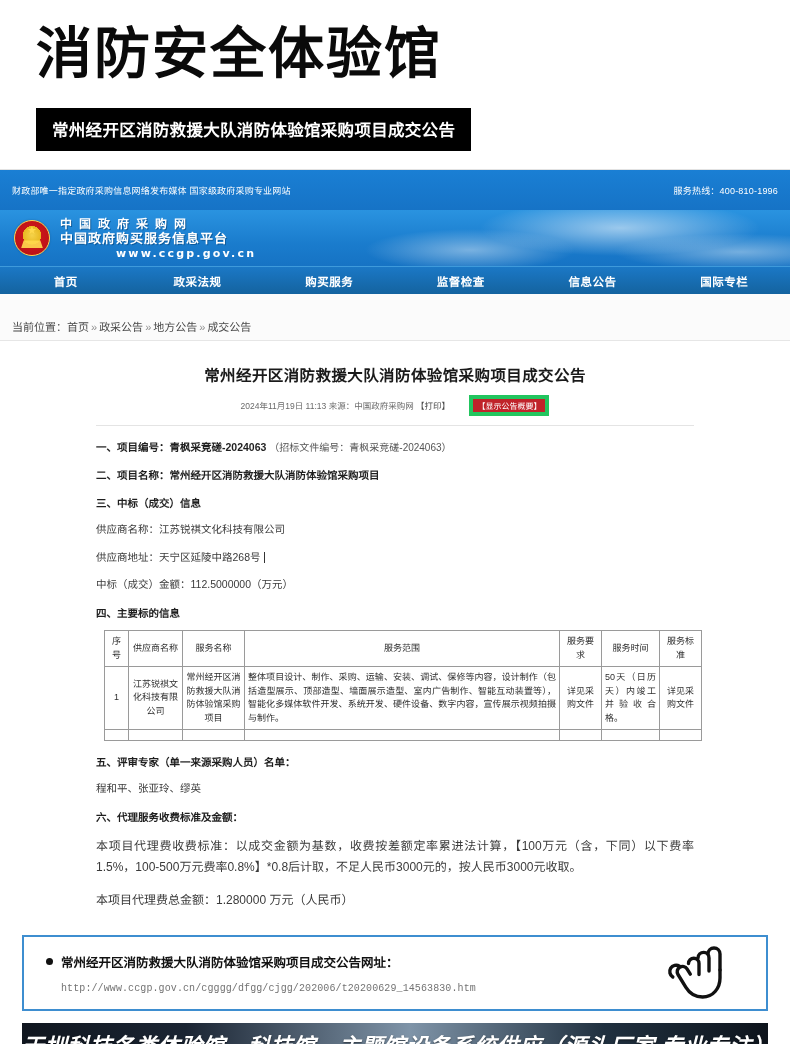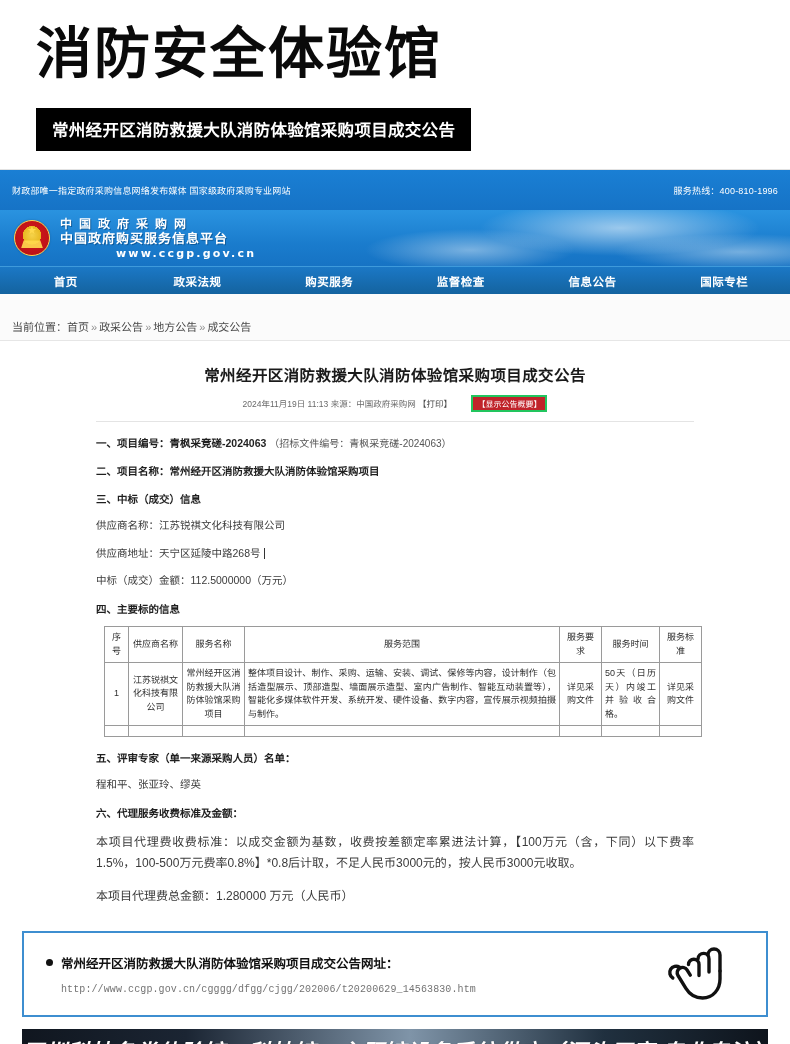--- a/index.html
+++ b/index.html
@@ -147,21 +147,21 @@
     border-bottom: 1px solid #e4e4e4;
   }
   .doc-meta .print { color: #4a4a4a; }
   .doc-meta .badge {
     display: inline-block;
     background: #c0232a;
     color: #ffffff;
     padding: 1px 4px;
     margin-left: 17px;
     font-size: 8px;
-    border: 2px solid #22c55e;
+    border: 4px solid #22c55e;
   }
 
   .sec {
     font-size: 10.5px;
     font-weight: 700;
     color: #1f1f1f;
     margin-top: 13px;
   }
   .sec .note { font-weight: 400; color: #555; font-size: 10px; }
   .ln {
@@ -211,21 +211,21 @@
 
   
   .callout {
     margin: 14px 22px 0 22px;
     border: 2px solid #3e8ed0;
     background: #ffffff;
     padding: 16px 20px 16px 22px;
     display: flex;
     align-items: center;
     justify-content: space-between;
-    height: 86px;
+    height: 76px;
   }
   .callout-text { flex: 1; }
   .callout-line1 {
     font-size: 12.5px; font-weight: 700; color: #111;
     display: flex; align-items: center; gap: 8px;
   }
   .bullet { width: 7px; height: 7px; background: #111; border-radius: 50%; flex: none; }
   .callout-url {
     font-size: 10px;
     color: #737373;

